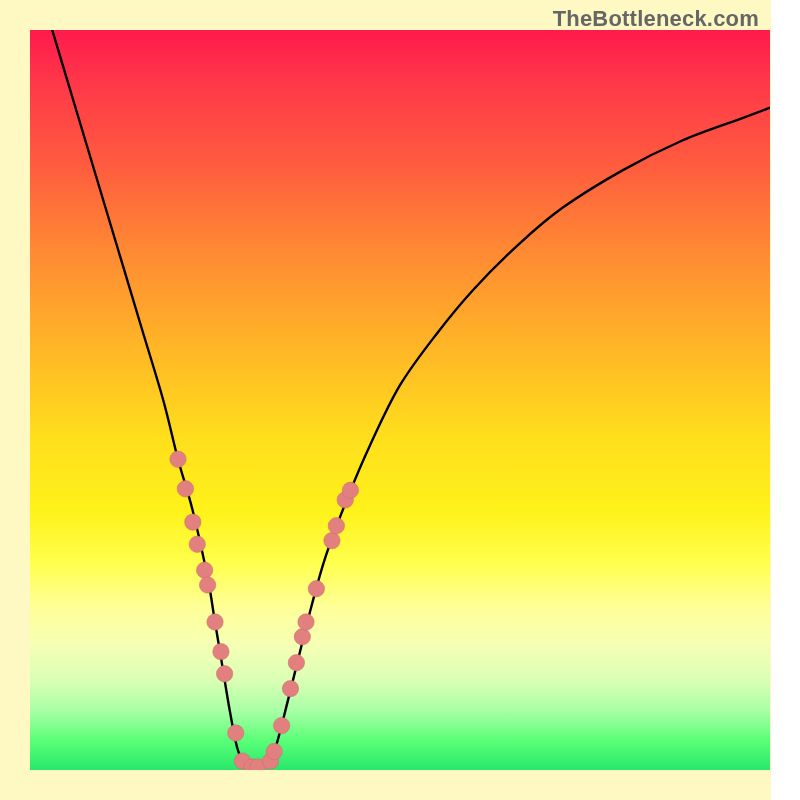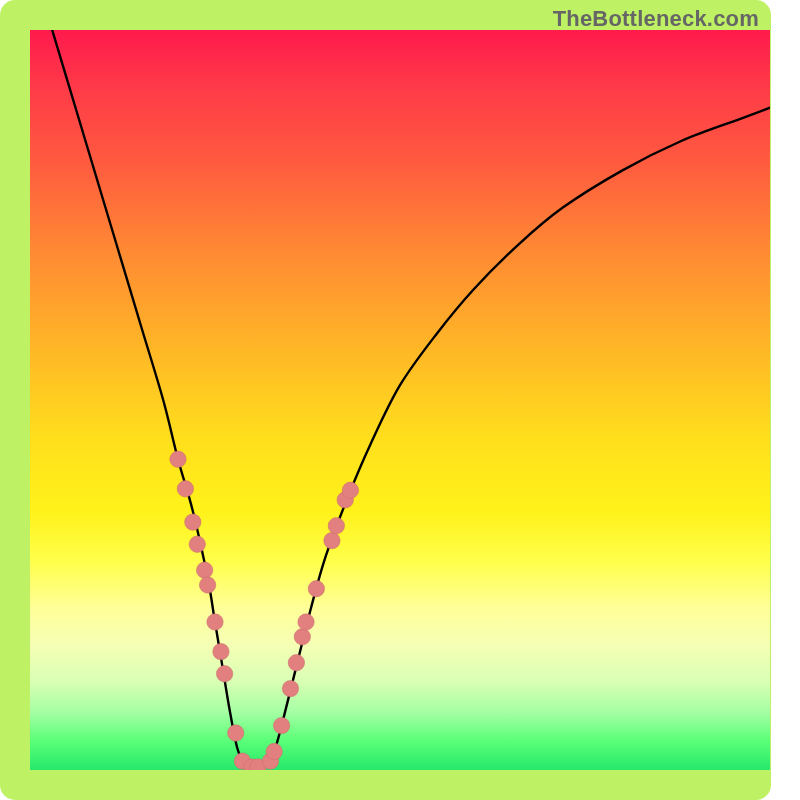--- a/index.html
+++ b/index.html
@@ -5,23 +5,22 @@
 html, body {
   margin: 0;
   padding: 0;
   width: 800px;
   height: 800px;
   overflow: hidden;
 }
 .outer {
   width: 771px;
   height: 800px;
-  background: #bef264;
+  background: #fef9c3;
   position: relative;
-  border-radius: 15px;
 }
 .plot {
   position: absolute;
   left: 30px;
   top: 30px;
   width: 740px;
   height: 740px;
   background: linear-gradient(to bottom,
     #ff1a4d 0%,
     #ff3b48 8%,

